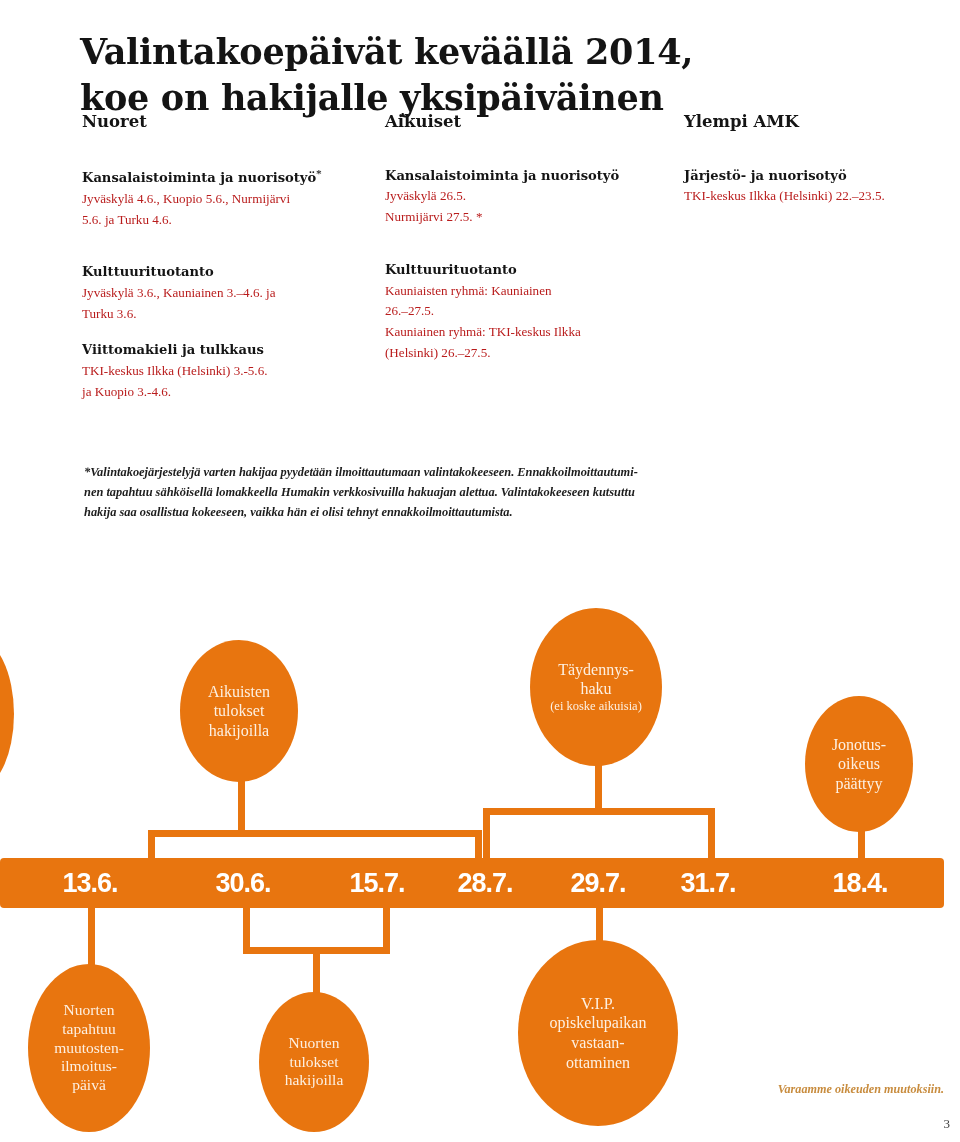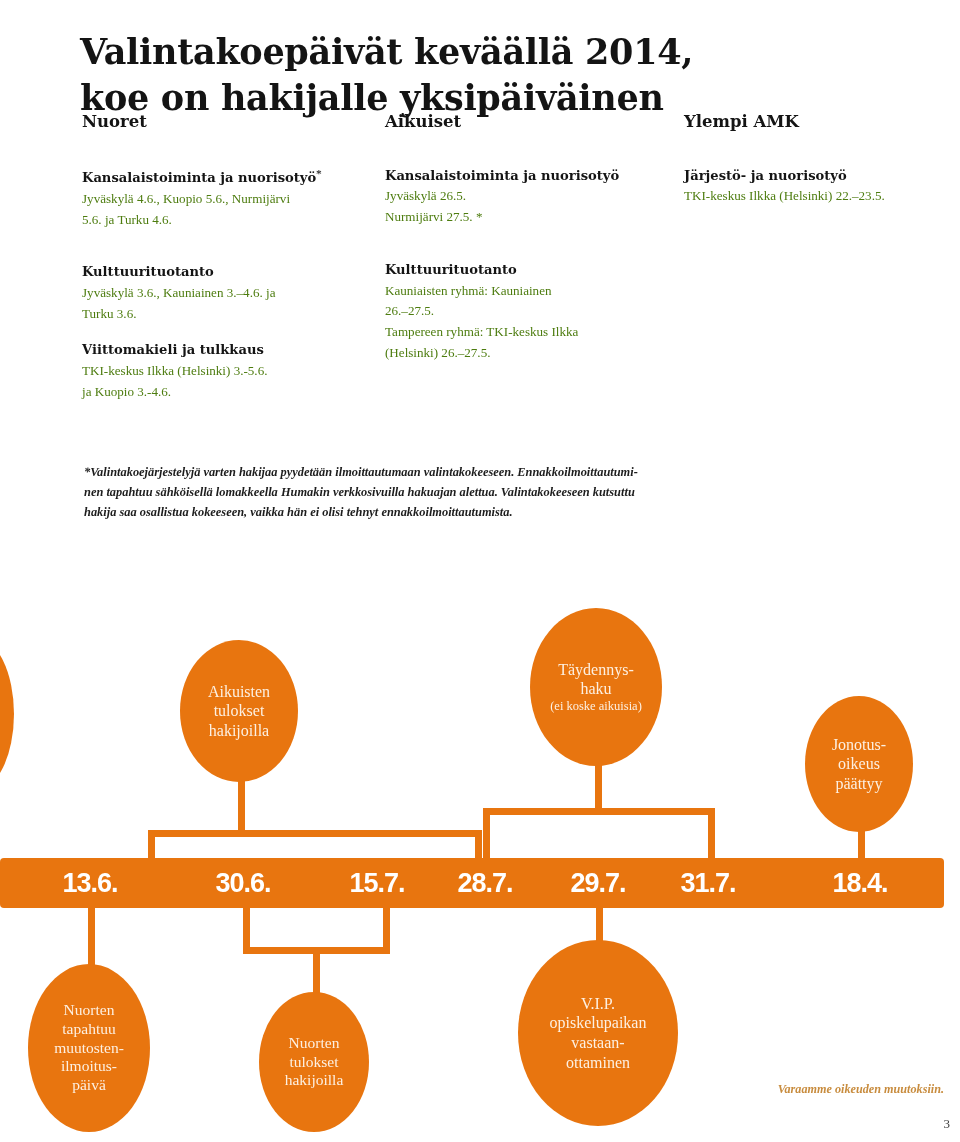--- a/index.html
+++ b/index.html
@@ -30,21 +30,21 @@
     font-weight:700;font-size:16.5px;line-height:1.2;color:#141414;
     margin:0 0 34px 0;
   }
   .blk{margin:16px 0 22px 0;}
   .blk .ttl{
     font-family:"DejaVu Serif","Liberation Serif",serif;
     font-weight:700;font-size:13.1px;line-height:1.58;color:#141414;
   }
   .blk .bdy{
     font-family:"Liberation Serif","DejaVu Serif",serif;
-    font-weight:400;font-size:13.1px;line-height:1.58;color:#4d7c0f;
+    font-weight:400;font-size:13.1px;line-height:1.58;color:#b91c1c;
   }
   .blk .bdy .l{display:block;white-space:nowrap;}
   .sup{font-size:10px;vertical-align:super;}
 
   
   .col.c1 .blk.g1{margin-bottom:32px;}
   .col.c1 .blk.g2{margin-bottom:12px;}
   .col.c2 .blk.g1{margin-bottom:32px;}
 
   
@@ -142,21 +142,21 @@
       <span class="l">Jyväskylä 26.5.</span>
       <span class="l">Nurmijärvi 27.5. *</span>
     </div>
   </div>
 
   <div class="blk">
     <div class="ttl">Kulttuurituotanto</div>
     <div class="bdy">
       <span class="l">Kauniaisten ryhmä: Kauniainen</span>
       <span class="l">26.–27.5.</span>
-      <span class="l">Tampereen ryhmä: TKI-keskus Ilkka</span>
+      <span class="l">Kauniainen ryhmä: TKI-keskus Ilkka</span>
       <span class="l">(Helsinki) 26.–27.5.</span>
     </div>
   </div>
 </div>
 
 <div class="col c3">
   <div class="col-head">Ylempi AMK</div>
 
   <div class="blk">
     <div class="ttl">Järjestö- ja nuorisotyö</div>

